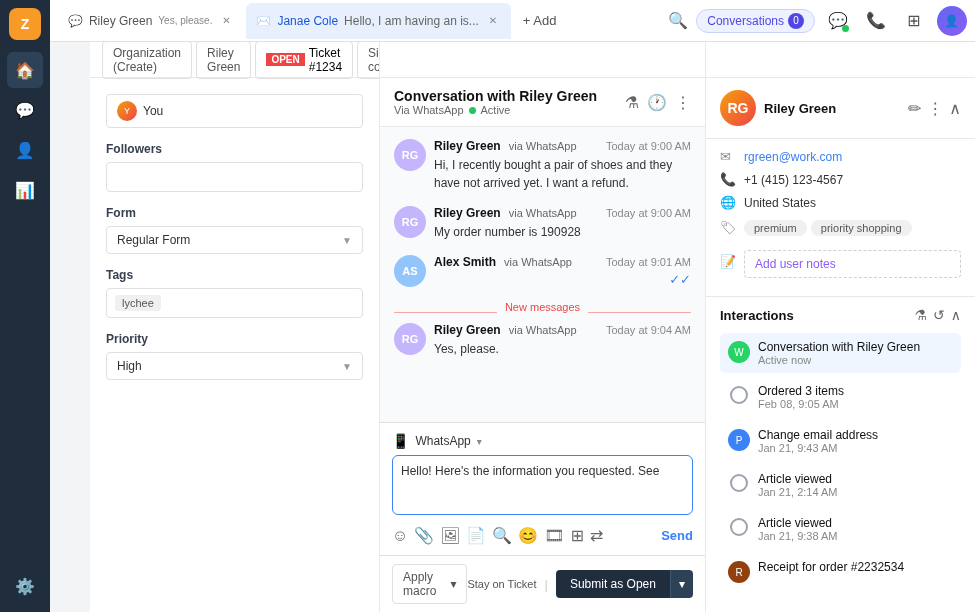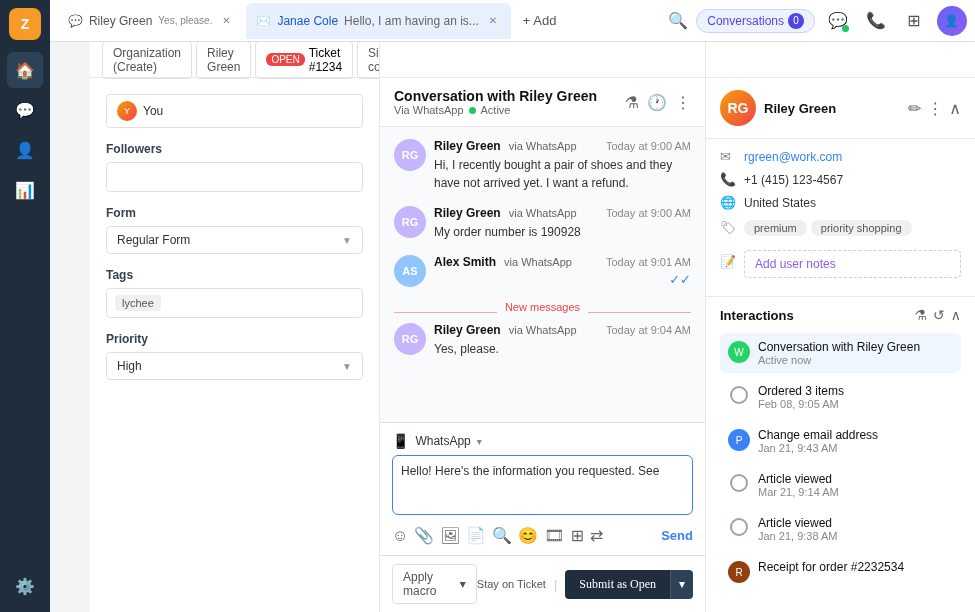--- a/index.html
+++ b/index.html
@@ -127,22 +127,22 @@
       border: 1px solid #e0e0e0;
     }
     .breadcrumb-ticket {
       display: flex; align-items: center; gap: 4px;
       padding: 4px 10px;
       border: 1px solid #e0e0e0;
       border-radius: 4px;
     }
     .open-badge {
       background: #ef4444; color: white;
-      font-size: 10px; font-weight: normal;
-      padding: 1px 5px; border-radius: 6px;
+      font-size: 10px; font-weight: bold;
+      padding: 1px 5px; border-radius: 0;
     }
 
     
     .panel-left {
       width: 290px;
       background: #fff;
       border-right: 1px solid #e8e8e8;
       overflow-y: auto;
       padding: 16px;
       flex-shrink: 0;
@@ -344,21 +344,21 @@
     .icon-whatsapp { background: #25d366; }
     .icon-blue { background: #3b82f6; }
     .icon-circle-outline { width: 18px; height: 18px; border: 2px solid #9ca3af; border-radius: 50%; flex-shrink: 0; margin: 2px; }
     .interaction-text { flex: 1; }
     .interaction-title-text { font-size: 12px; font-weight: 500; color: #111; }
     .interaction-subtitle { font-size: 11px; color: #888; }
     .submit-btn {
       background: #1f2d3d; color: white;
       border: none; border-radius: 4px;
       padding: 7px 14px; font-size: 12px; font-weight: 500;
-      cursor: pointer; display: flex; align-items: center; gap: 6px; font-family: Liberation Serif, serif;
+      cursor: pointer; display: flex; align-items: center; gap: 6px;
     }
     .submit-btn-arrow {
       background: #2d4256; border-left: 1px solid #3d5a6e;
       padding: 7px 8px; font-size: 12px; border-radius: 0 4px 4px 0;
       color: white; cursor: pointer;
     }
     .submit-group { display: flex; }
     .submit-group .submit-btn { border-radius: 4px 0 0 4px; }
 
     
@@ -652,21 +652,21 @@
           <div class="interaction-text">
             <div class="interaction-title-text">Change email address</div>
             <div class="interaction-subtitle">Jan 21, 9:43 AM</div>
           </div>
         </div>
 
         <div class="interaction-item">
           <div class="icon-circle-outline"></div>
           <div class="interaction-text">
             <div class="interaction-title-text">Article viewed</div>
-            <div class="interaction-subtitle">Mar 21, 9:14 AM</div>
+            <div class="interaction-subtitle">Jan 21, 2:14 AM</div>
           </div>
         </div>
 
         <div class="interaction-item">
           <div class="icon-circle-outline"></div>
           <div class="interaction-text">
             <div class="interaction-title-text">Article viewed</div>
             <div class="interaction-subtitle">Jan 21, 9:38 AM</div>
           </div>
         </div>

